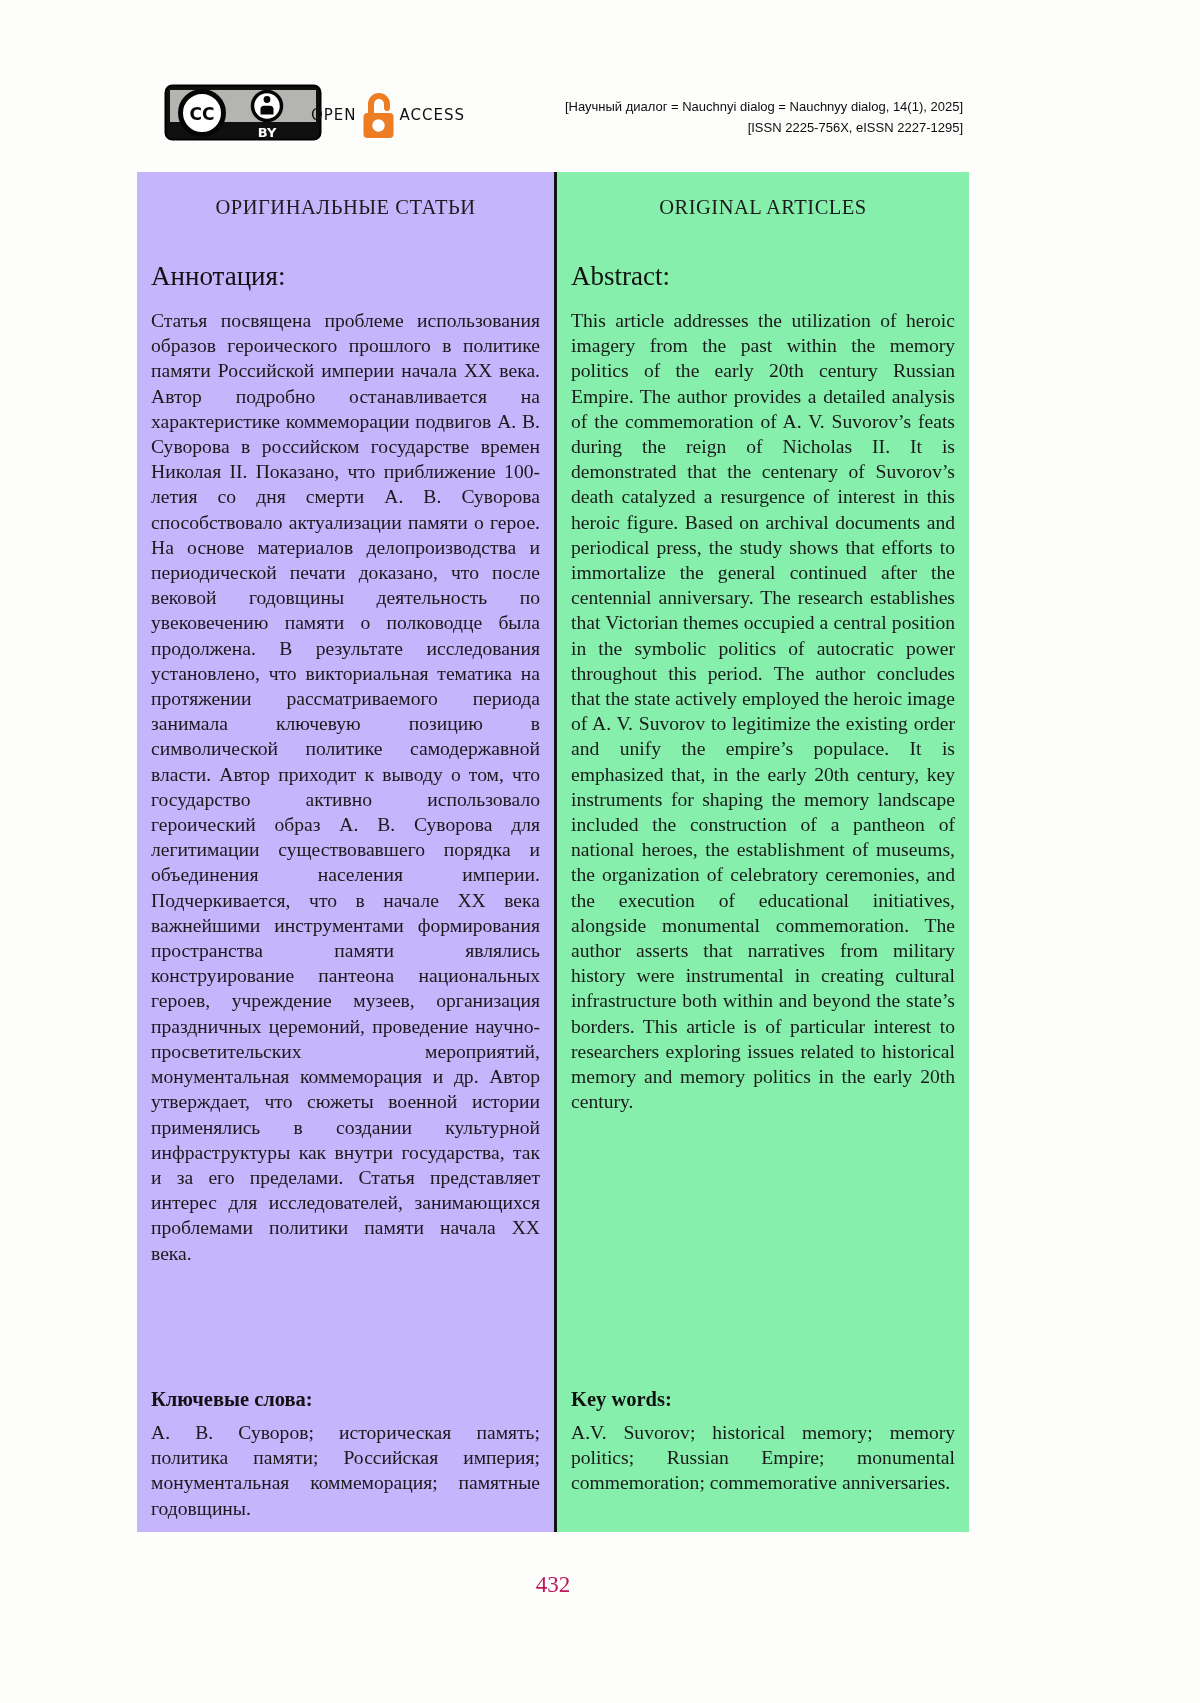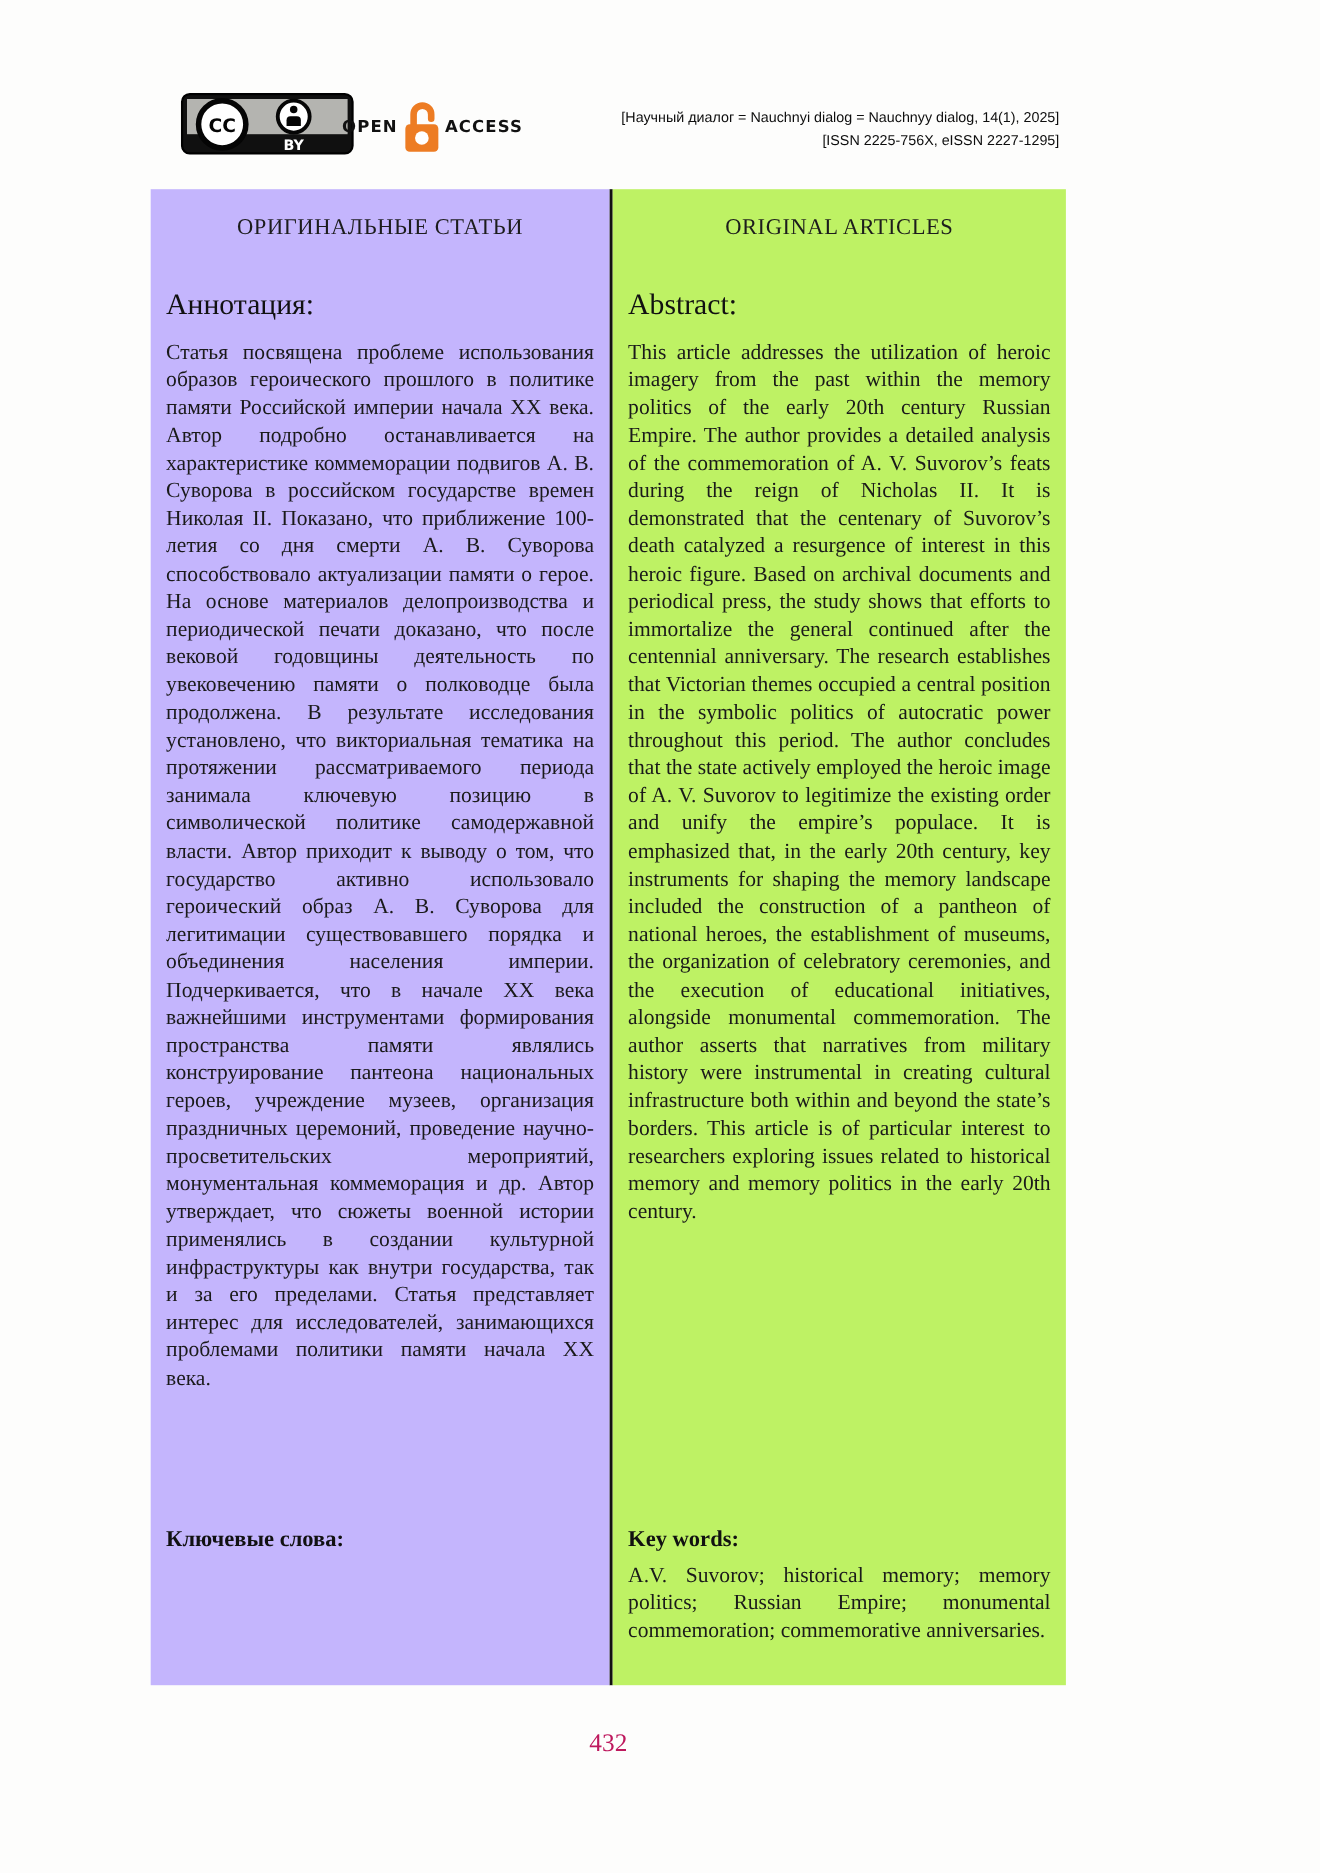--- a/index.html
+++ b/index.html
@@ -8,37 +8,37 @@
     background:#fdfdfc;color:#191919;
     font-family:"Liberation Serif", serif;
     overflow:hidden;
   }
   
   .header{position:absolute;left:0;top:0;width:1200px;height:160px;}
   .cc-badge{position:absolute;left:144px;top:84px;width:158px;height:40px;margin-left:20px;}
   .oa-logo{
     position:absolute;left:311px;top:90px;height:50px;
     display:flex;align-items:center;gap:5px;
-    font-family:"DejaVu Sans", sans-serif;font-weight:bold;
+    font-family:"DejaVu Sans", sans-serif;font-weight:normal;
     font-size:15px;letter-spacing:1px;color:#111;justify-content:flex-end;
   }
   .citation{
     position:absolute;top:96px;right:237px;width:640px;
     text-align:right;
     font-family:Liberation Sans, sans-serif;
     font-size:13px;line-height:21px;color:#0e0e0e;
   }
   
   .content{
     position:absolute;left:137px;top:172px;width:832px;height:1360px;
     display:flex;
   }
   .col{position:relative;height:1360px;box-sizing:border-box;}
   .col-ru{width:417px;background:#c4b5fd;}
-  .col-en{width:412px;background:#bef264;}
+  .col-en{width:412px;background:#86efac;}
   .divider{width:3px;background:#121212;height:1360px;}
   .section-title{
     padding-top:24px;text-align:center;
     font-size:20.5px;letter-spacing:0.5px;color:#1c1c1c;
   }
   .abstract-heading{
     margin-top:42px;padding:0 14px;
     font-size:27px;font-weight:normal;color:#111;
   }
   .abstract-body{
@@ -97,20 +97,21 @@
 </div>
 
 <div class="content">
 
   <div class="col col-ru" lang="ru">
     <div class="section-title">ОРИГИНАЛЬНЫЕ СТАТЬИ</div>
     <div class="abstract-heading">Аннотация:</div>
     <div class="abstract-body">Статья посвящена проблеме использования образов героического прошлого в политике памяти Российской империи начала XX века. Автор подробно останавливается на характеристике коммеморации подвигов А. В. Суворова в российском государстве времен Николая II. Показано, что приближение 100-летия со дня смерти А. В. Суворова способствовало актуализации памяти о герое. На основе материалов делопроизводства и периодической печати доказано, что после вековой годовщины деятельность по увековечению памяти о полководце была продолжена. В результате исследования установлено, что викториальная тематика на протяжении рассматриваемого периода занимала ключевую позицию в символической политике самодержавной власти. Автор приходит к выводу о том, что государство активно использовало героический образ А. В. Суворова для легитимации существовавшего порядка и объединения населения империи. Подчеркивается, что в начале XX века важнейшими инструментами формирования пространства памяти являлись конструирование пантеона национальных героев, учреждение музеев, организация праздничных церемоний, проведение научно-просветительских мероприятий, монументальная коммеморация и др. Автор утверждает, что сюжеты военной истории применялись в создании культурной инфраструктуры как внутри государства, так и за его пределами. Статья представляет интерес для исследователей, занимающихся проблемами политики памяти начала XX века.</div>
     <div class="keywords">
       <div class="keywords-heading">Ключевые слова:</div>
+      <div class="keywords-text">А. В. Суворов; историческая память; политика памяти; Российская империя; монументальная коммеморация; памятные годовщины.</div>
     </div>
   </div>
 
   <div class="divider"></div>
 
   <div class="col col-en" lang="en">
     <div class="section-title">ORIGINAL ARTICLES</div>
     <div class="abstract-heading">Abstract:</div>
     <div class="abstract-body">This article addresses the utilization of heroic imagery from the past within the memory politics of the early 20th century Russian Empire. The author provides a detailed analysis of the commemoration of A. V. Suvorov’s feats during the reign of Nicholas II. It is demonstrated that the centenary of Suvorov’s death catalyzed a resurgence of interest in this heroic figure. Based on archival documents and periodical press, the study shows that efforts to immortalize the general continued after the centennial anniversary. The research establishes that Victorian themes occupied a central position in the symbolic politics of autocratic power throughout this period. The author concludes that the state actively employed the heroic image of A. V. Suvorov to legitimize the existing order and unify the empire’s populace. It is emphasized that, in the early 20th century, key instruments for shaping the memory landscape included the construction of a pantheon of national heroes, the establishment of museums, the organization of celebratory ceremonies, and the execution of educational initiatives, alongside monumental commemoration. The author asserts that narratives from military history were instrumental in creating cultural infrastructure both within and beyond the state’s borders. This article is of particular interest to researchers exploring issues related to historical memory and memory politics in the early 20th century.</div>
     <div class="keywords">

